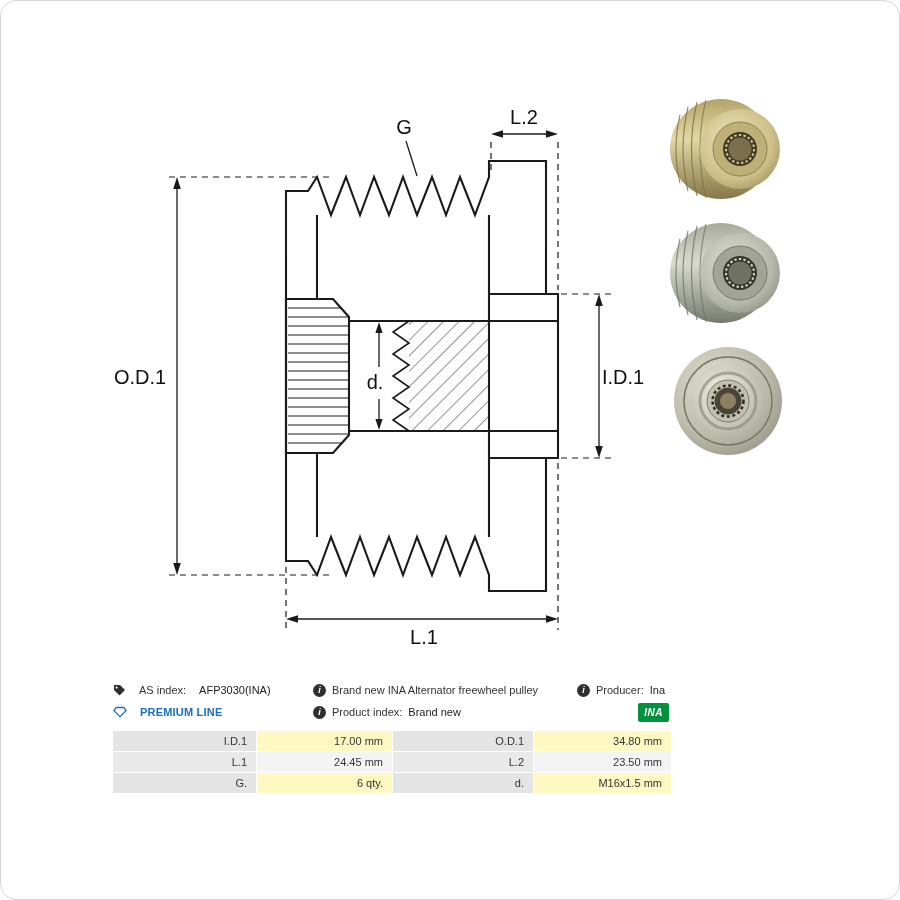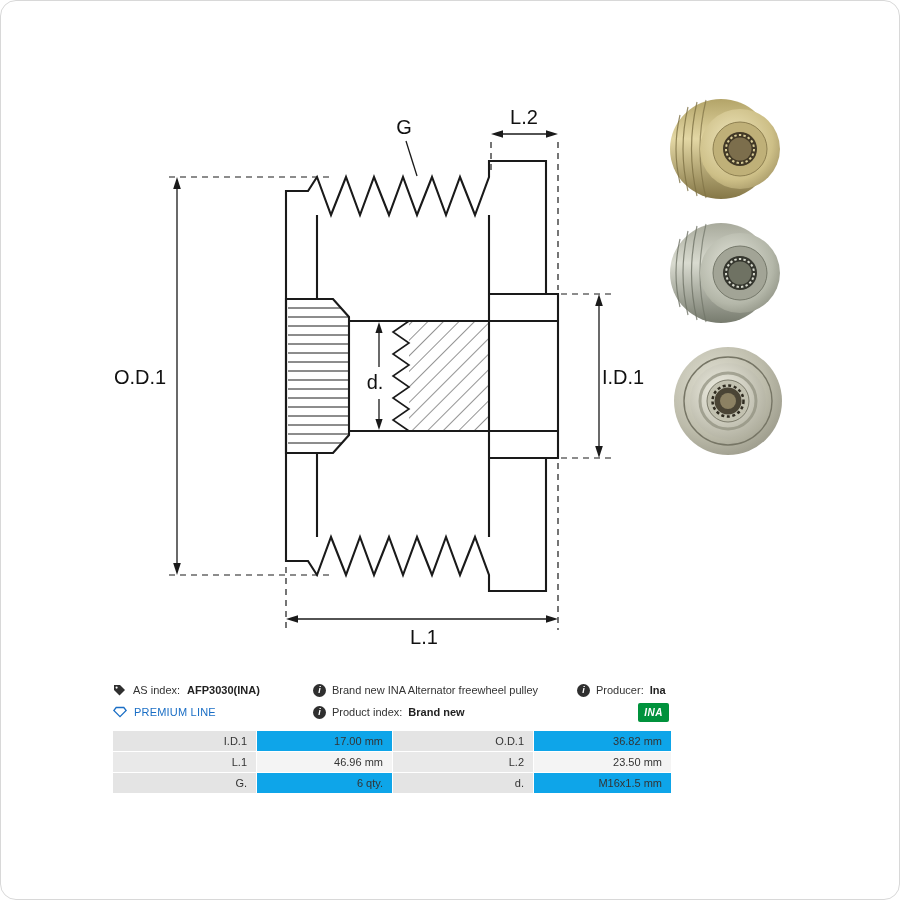--- a/index.html
+++ b/index.html
@@ -12,40 +12,40 @@
   .drawing text { font-family:"Liberation Sans", sans-serif; font-size:20px; fill:#111; }
 
   
   .photos { position:absolute; left:663px; top:92px; width:132px;
             display:flex; flex-direction:column; gap:12px; }
   .photo { width:132px; line-height:0; }
 
   
   .infoblock { position:absolute; left:112px; top:678px; width:556px; font-size:11px; color:#333; }
   .inforow { display:flex; align-items:center; height:22px; }
-  .col1 { width:200px; display:flex; align-items:center; gap:7px; }
+  .col1 { width:200px; display:flex; align-items:center; gap:13px; }
   .col2 { flex:1; display:flex; align-items:center; gap:6px; }
   .col3 { width:92px; display:flex; align-items:center; gap:6px; }
   .col3.logo { justify-content:flex-end; }
-  .infoblock b { font-weight:bold; color:#222; }
+  .infoblock b { font-weight:normal; color:#222; }
   .i-icon { width:13px; height:13px; border-radius:50%; background:#2f2f2f; color:#fff;
             font-size:9px; font-weight:bold; font-style:italic; display:inline-flex;
             align-items:center; justify-content:center; flex:none; }
-  .premium-label { color:#1a6ec5; font-weight:normal; letter-spacing:0.2px; }
+  .premium-label { color:#1a6ec5; font-weight:bold; letter-spacing:0.2px; }
   .ina-logo { display:inline-flex; width:31px; height:19px; background:#00923c; color:#fff;
               font-size:10px; font-weight:bold; font-style:italic; align-items:center;
               justify-content:center; border-radius:2px; letter-spacing:0.5px; }
 
   
   .specs { margin-top:8px; }
   .srow { display:grid; grid-template-columns:143px 135px 140px 137px; gap:1px;
           height:20px; margin-bottom:1px; }
   .cell { line-height:20px; text-align:right; padding-right:9px; font-size:11px; color:#333; }
   .cell.label { background:#e4e4e4; }
-  .cell.value { background:#0ea5e9; }
+  .cell.value { background:#fef9c3; }
   .srow:nth-child(even) .cell.label { background:#e9e9e9; }
   .srow:nth-child(even) .cell.value { background:#f4f4f4; }
 </style>
 </head>
 <body>
 
 <div class="canvas">
 
   <svg class="drawing" viewBox="0 0 900 670" width="900" height="670">
     <defs>
@@ -257,25 +257,25 @@
       <div class="col3 logo">
         <span class="ina-logo">INA</span>
       </div>
     </div>
 
     <div class="specs">
       <div class="srow">
         <div class="cell label">I.D.1</div>
         <div class="cell value">17.00 mm</div>
         <div class="cell label">O.D.1</div>
-        <div class="cell value">36.82 mm</div>
+        <div class="cell value">34.80 mm</div>
       </div>
       <div class="srow">
         <div class="cell label">L.1</div>
-        <div class="cell value">46.96 mm</div>
+        <div class="cell value">24.45 mm</div>
         <div class="cell label">L.2</div>
         <div class="cell value">23.50 mm</div>
       </div>
       <div class="srow">
         <div class="cell label">G.</div>
         <div class="cell value">6 qty.</div>
         <div class="cell label">d.</div>
         <div class="cell value">M16x1.5 mm</div>
       </div>
     </div>

